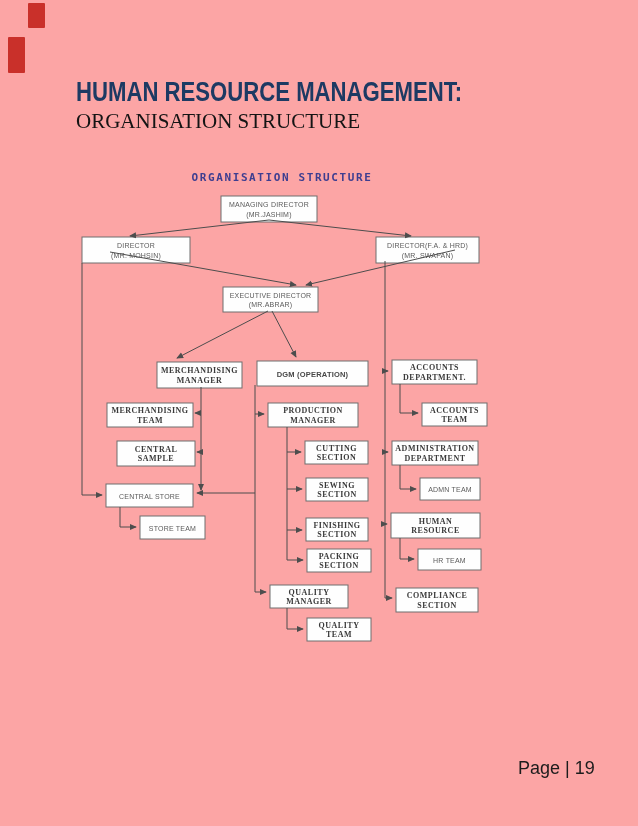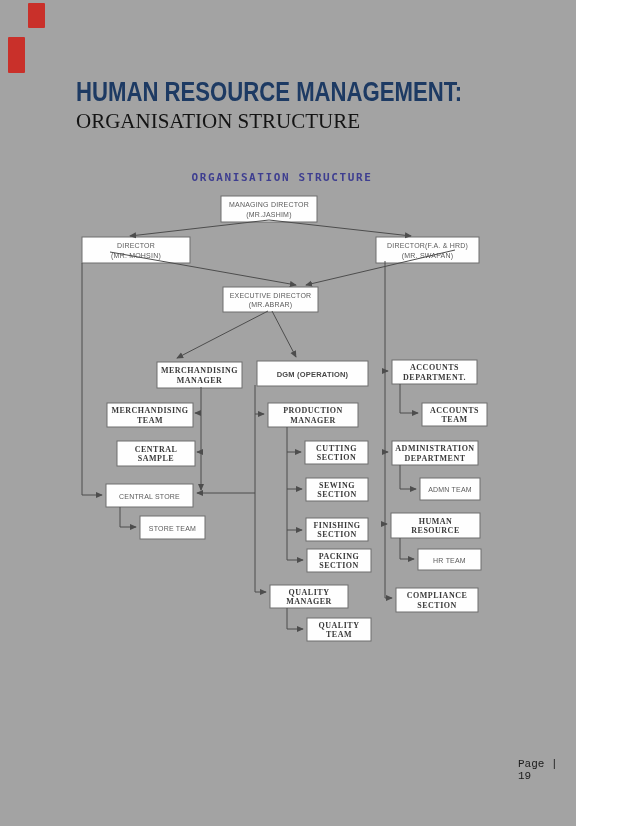--- a/index.html
+++ b/index.html
@@ -1,28 +1,28 @@
 <!DOCTYPE html>
 <html><head>
 <meta charset="utf-8">
 <style>
   html,body{margin:0;padding:0;background:#ffffff;}
-  #page{position:relative;width:576px;height:826px;background:#a3a3a3;overflow:hidden;
+  #page{position:relative;width:638px;height:826px;background:#fca5a5;overflow:hidden;
         font-family:"Liberation Sans",sans-serif;}
   .red-mark{position:absolute;border-radius:1px;}
   #h1{position:absolute;left:76px;top:79px;font-family:"Liberation Sans",sans-serif;
       font-weight:bold;font-size:27px;line-height:1;color:#1d3a63;
       transform:scaleX(0.82);transform-origin:left top;white-space:nowrap;letter-spacing:0px;}
   #h2{position:absolute;left:76px;top:110px;font-family:"Liberation Serif",serif;
       font-size:21px;line-height:1.1;color:#141414;white-space:nowrap;}
   #chart-title{position:absolute;left:157px;top:171px;width:250px;text-align:center;
       font-family:"DejaVu Sans Mono",monospace;font-weight:bold;font-size:11px;
       letter-spacing:1.6px;color:#3e3e90;}
-  #page-number{position:absolute;left:518px;top:758px;font-family:Liberation Mono, monospace;
-      font-size:11px;color:#1c1c1c;}
+  #page-number{position:absolute;left:518px;top:758px;font-family:Liberation Sans, sans-serif;
+      font-size:18px;color:#1c1c1c;}
   svg{position:absolute;left:0;top:0;}
   .box-rect{fill:#fefefe;stroke:#6e6e6e;stroke-width:1;}
   .conn{fill:none;stroke:#4d4d4d;stroke-width:1;}
   text.serif{font-family:"Liberation Serif",serif;font-weight:bold;fill:#3a3a3a;
       font-size:8px;letter-spacing:0.5px;}
   text.sans{font-family:"Liberation Sans",sans-serif;fill:#5a5a5a;font-size:7px;letter-spacing:0.2px;}
   text.sans-bold{font-family:"Liberation Sans",sans-serif;font-weight:bold;fill:#474747;
       font-size:7.5px;letter-spacing:0.2px;}
 </style>
 </head>

